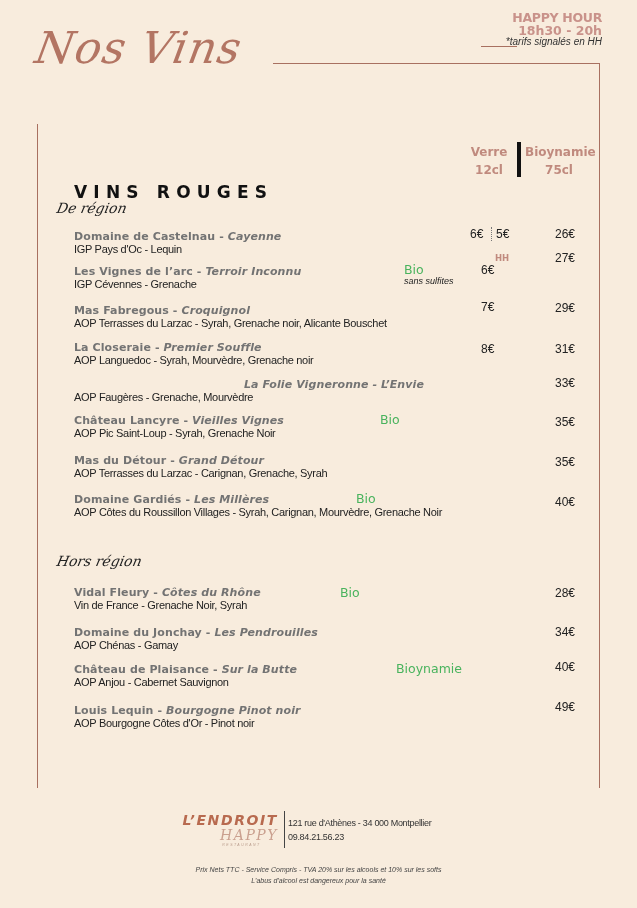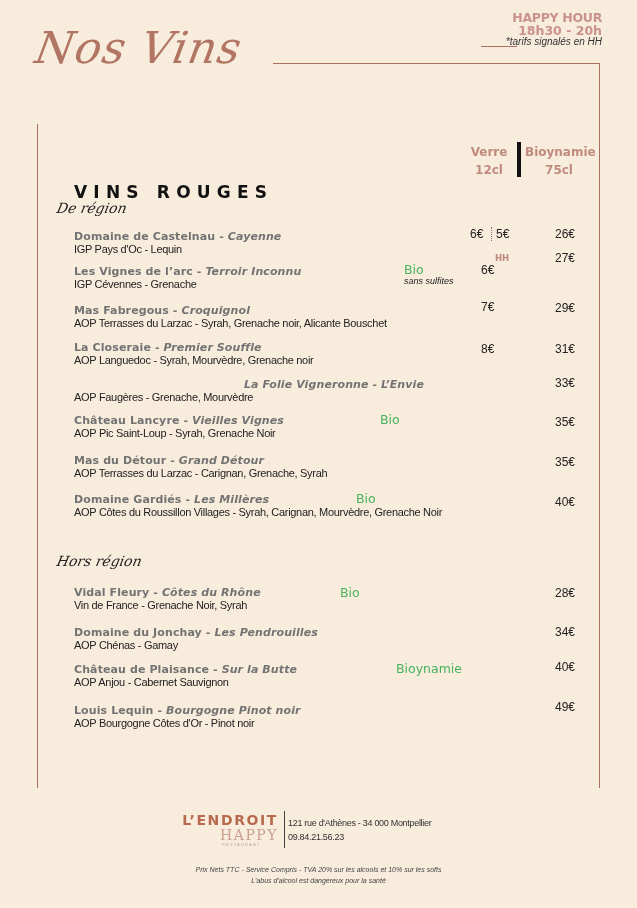--- a/index.html
+++ b/index.html
@@ -50,21 +50,21 @@
     .wine-name.all-italic { font-style: italic; text-align: center; }
     .wine-sub { font-family: "Liberation Sans", sans-serif; font-size: 11px; line-height: 11px; color: #222; letter-spacing: -0.3px; white-space: nowrap; margin-top: -1px; }
     .tag { position: absolute; font-family: "DejaVu Sans", sans-serif; font-size: 12.5px; color: #49b35d; }
     .tag-note { position: absolute; font-size: 9px; font-style: italic; color: #222; }
     .price { position: absolute; font-family: "Liberation Sans", sans-serif; font-size: 12px; color: #222; }
     .p-verre { left: 481px; }
     .p-bouteille { left: 555px; }
     .hh-label { position: absolute; left: 495px; top: 212px; font-family: "DejaVu Sans", sans-serif; font-weight: bold; font-size: 8.5px; color: #c08a7e; margin-top: 41px; }
     .hh-sep { position: absolute; left: 491px; top: 227px; width: 1px; height: 14px; border-left: 1px dotted #777; }
 
-    .footer-logo { position: absolute; left: 170px; top: 812px; width: 108px; text-align: right; }
+    .footer-logo { position: absolute; left: 170px; top: 812px; width: 108px; text-align: right; font-style: italic; }
     .logo-top { font-family: "DejaVu Sans", sans-serif; font-weight: bold; font-size: 14px; color: #b86a4f; letter-spacing: 1.6px; line-height: 16px; }
     .logo-mid { font-family: "DejaVu Serif", serif; font-size: 14px; color: #caa08f; letter-spacing: 1.5px; line-height: 14px; }
     .logo-small { font-size: 3.5px; color: #b89a8a; letter-spacing: 1.5px; line-height: 6px; text-align: center; padding-left: 35px; }
     .footer-sep { position: absolute; left: 284px; top: 811px; width: 1px; height: 37px; background: #444; }
     .footer-addr { position: absolute; left: 288px; top: 816px; font-size: 9px; color: #333; line-height: 14px; letter-spacing: -0.3px; }
     .legal { position: absolute; left: 0; width: 637px; text-align: center; font-size: 7px; font-style: italic; color: #444; line-height: 11px; top: 864px; }
   </style>
 </head>
 <body>
 

